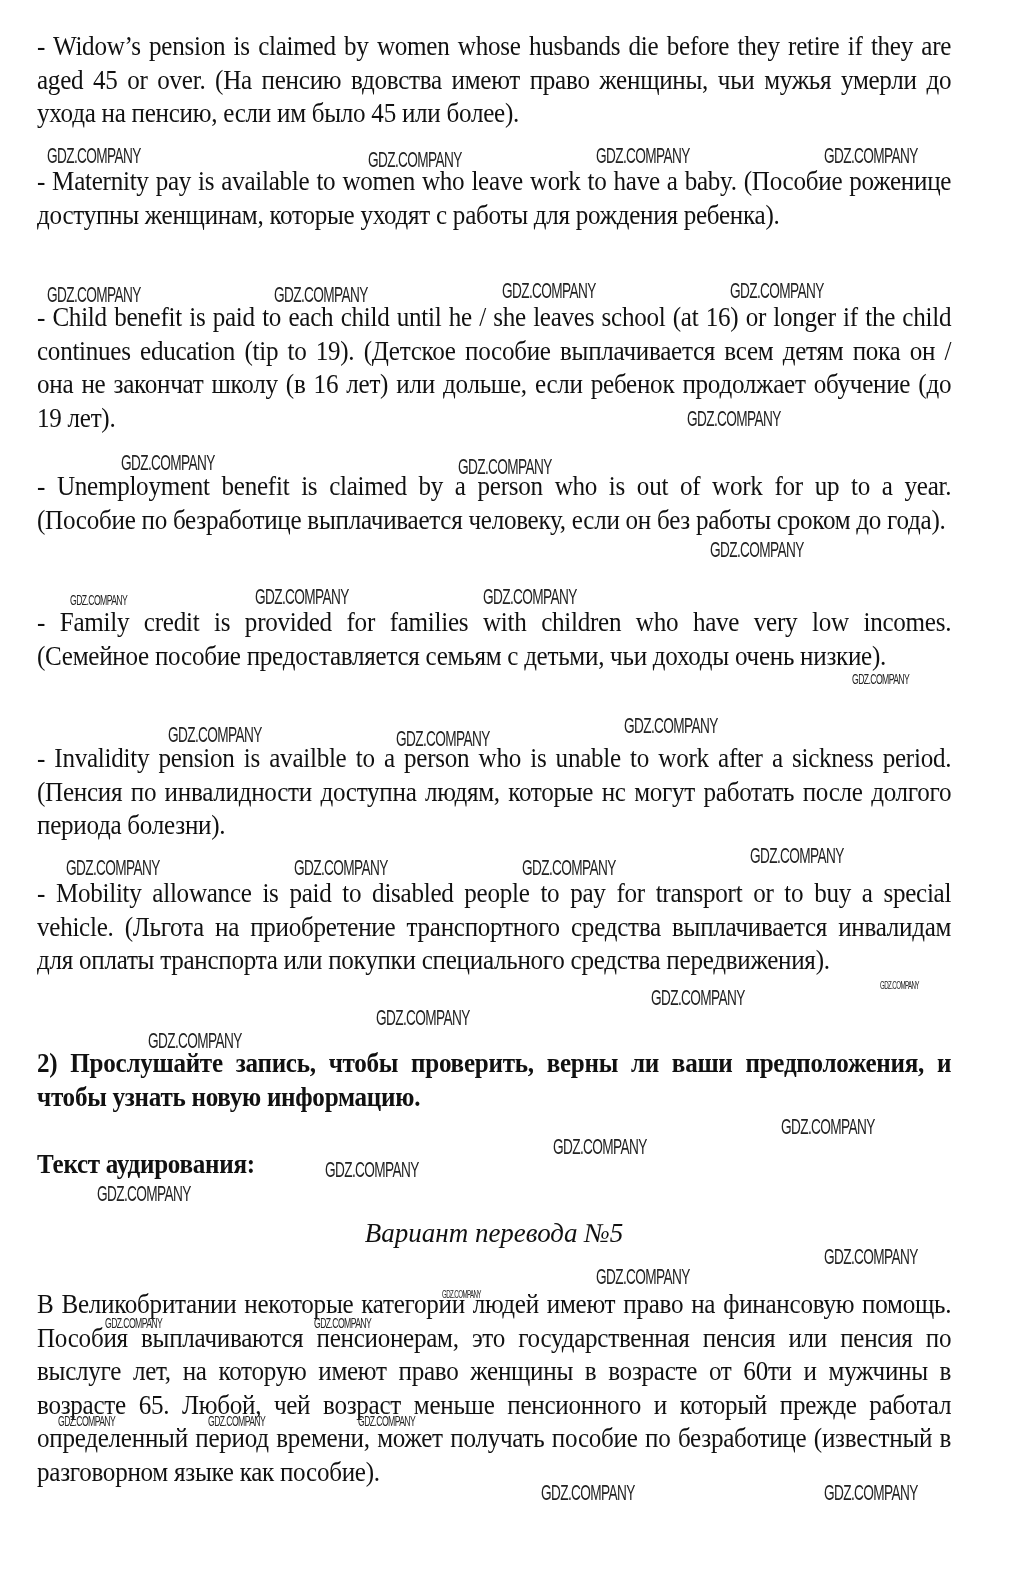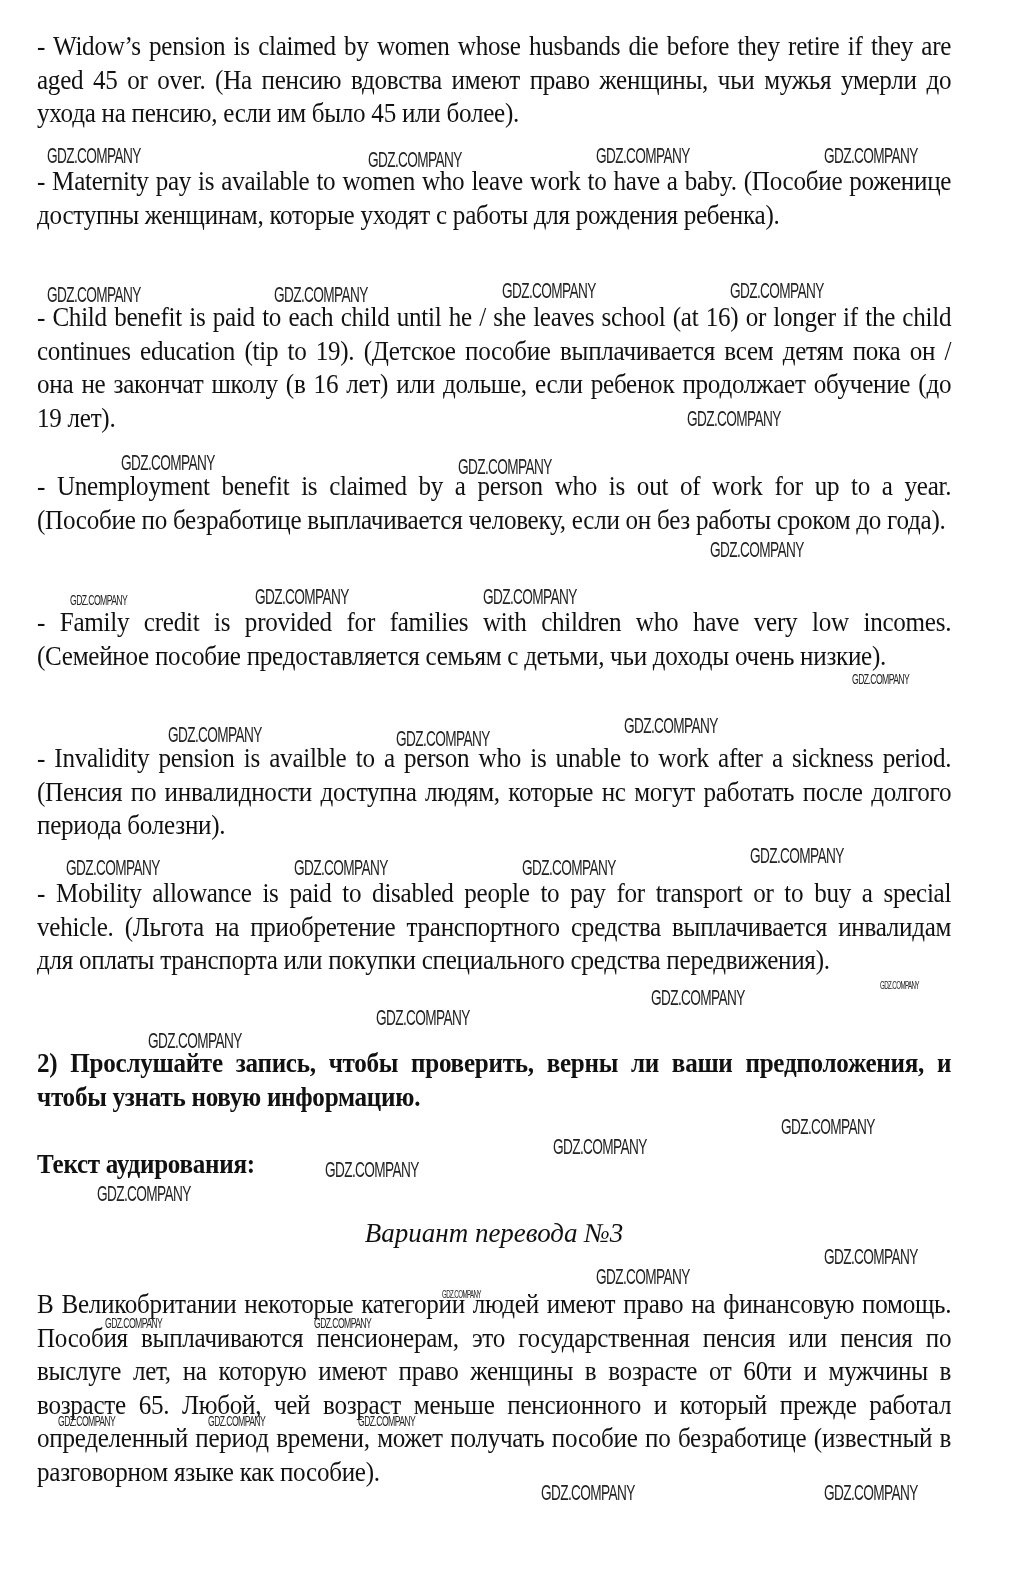--- a/index.html
+++ b/index.html
@@ -34,21 +34,21 @@
 <div class="page">
   <p class="para" style="top:30px;margin:0;">- Widow’s pension is claimed by women whose husbands die before they retire if they are aged 45 or over. (На пенсию вдовства имеют право женщины, чьи мужья умерли до ухода на пенсию, если им было 45 или более).</p>
   <p class="para" style="top:165px;margin:0;">- Maternity pay is available to women who leave work to have a baby. (Пособие роженице доступны женщинам, которые уходят с работы для рождения ребенка).</p>
   <p class="para" style="top:301px;margin:0;">- Child benefit is paid to each child until he / she leaves school (at 16) or longer if the child continues education (tip to 19). (Детское пособие выплачивается всем детям пока он / она не закончат школу (в 16 лет) или дольше, если ребенок продолжает обучение (до 19 лет).</p>
   <p class="para" style="top:470px;margin:0;">- Unemployment benefit is claimed by a person who is out of work for up to a year. (Пособие по безработице выплачивается человеку, если он без работы сроком до года).</p>
   <p class="para" style="top:606px;margin:0;">- Family credit is provided for families with children who have very low incomes. (Семейное пособие предоставляется семьям с детьми, чьи доходы очень низкие).</p>
   <p class="para" style="top:742px;margin:0;">- Invalidity pension is availble to a person who is unable to work after a sickness period. (Пенсия по инвалидности доступна людям, которые нс могут работать после долгого периода болезни).</p>
   <p class="para" style="top:877px;margin:0;">- Mobility allowance is paid to disabled people to pay for transport or to buy a special vehicle. (Льгота на приобретение транспортного средства выплачивается инвалидам для оплаты транспорта или покупки специального средства передвижения).</p>
   <p class="para bold" style="top:1047px;margin:0;">2) Прослушайте запись, чтобы проверить, верны ли ваши предположения, и чтобы узнать новую информацию.</p>
   <p class="para bold" style="top:1148px;margin:0;">Текст аудирования:</p>
-  <p class="title-center" style="top:1218px;margin:0;">Вариант перевода №3</p>
+  <p class="title-center" style="top:1218px;margin:0;">Вариант перевода №5</p>
   <p class="para" style="top:1288px;margin:0;">В Великобритании некоторые категории людей имеют право на финансовую помощь. Пособия выплачиваются пенсионерам, это государственная пенсия или пенсия по выслуге лет, на которую имеют право женщины в возрасте от 60ти и мужчины в возрасте 65. Любой, чей возраст меньше пенсионного и который прежде работал определенный период времени, может получать пособие по безработице (известный в разговорном языке как пособие).</p>
 </div>
 
 <span class="wm" style="left:47px;top:143px;">GDZ.COMPANY</span>
 <span class="wm" style="left:368px;top:147px;">GDZ.COMPANY</span>
 <span class="wm" style="left:596px;top:143px;">GDZ.COMPANY</span>
 <span class="wm" style="left:824px;top:143px;">GDZ.COMPANY</span>
 <span class="wm" style="left:47px;top:282px;">GDZ.COMPANY</span>
 <span class="wm" style="left:274px;top:282px;">GDZ.COMPANY</span>
 <span class="wm" style="left:502px;top:278px;">GDZ.COMPANY</span>

